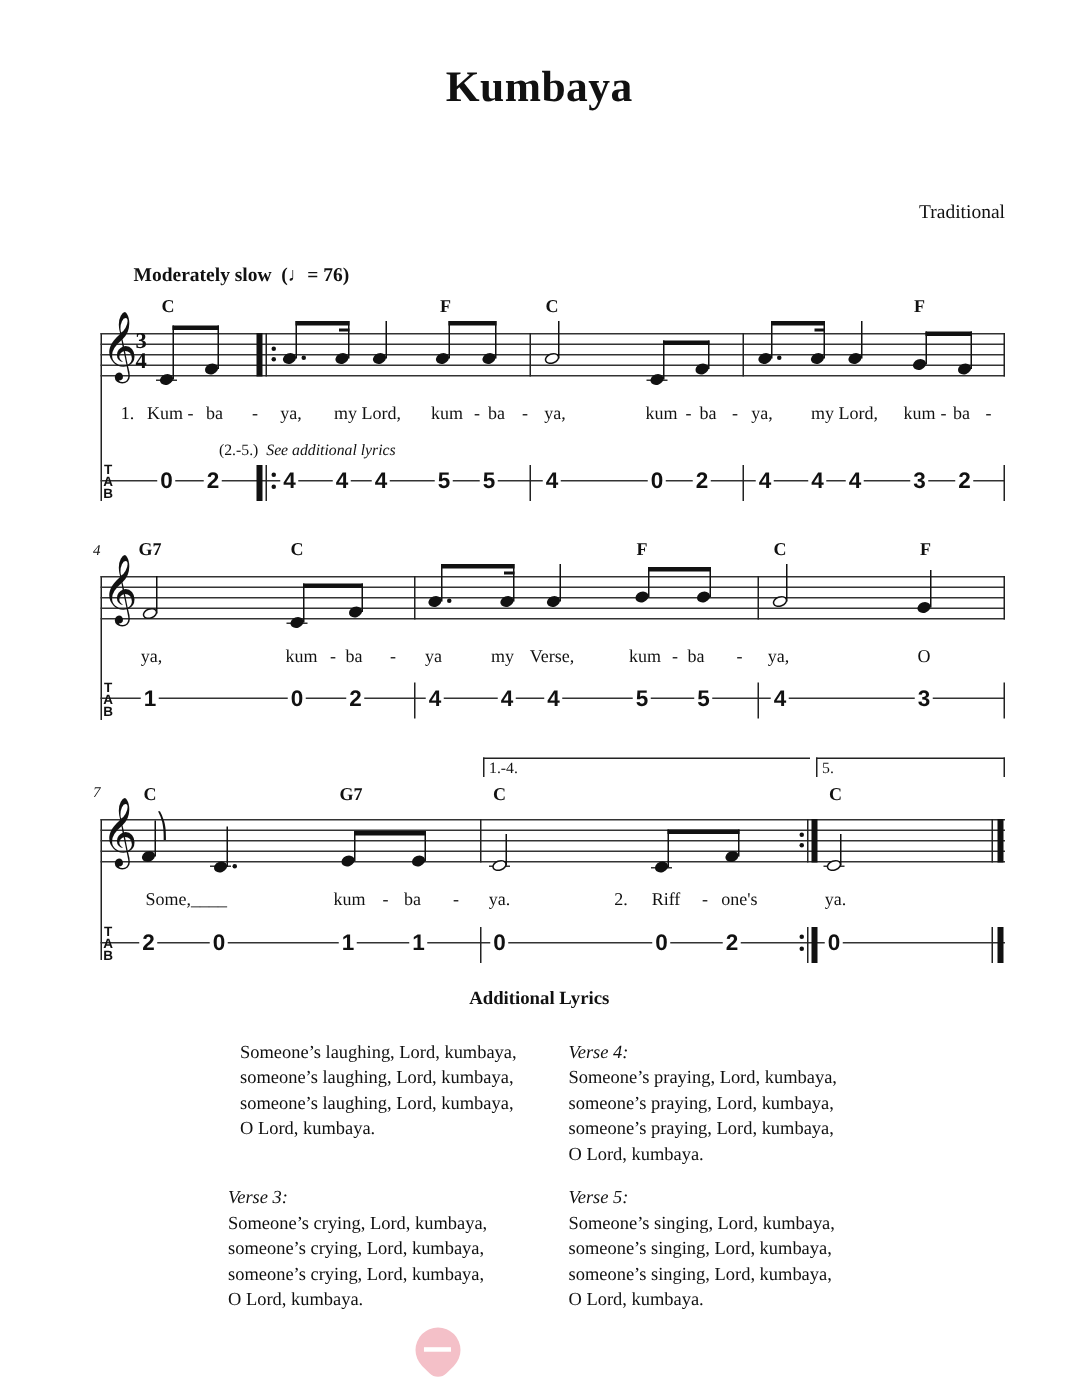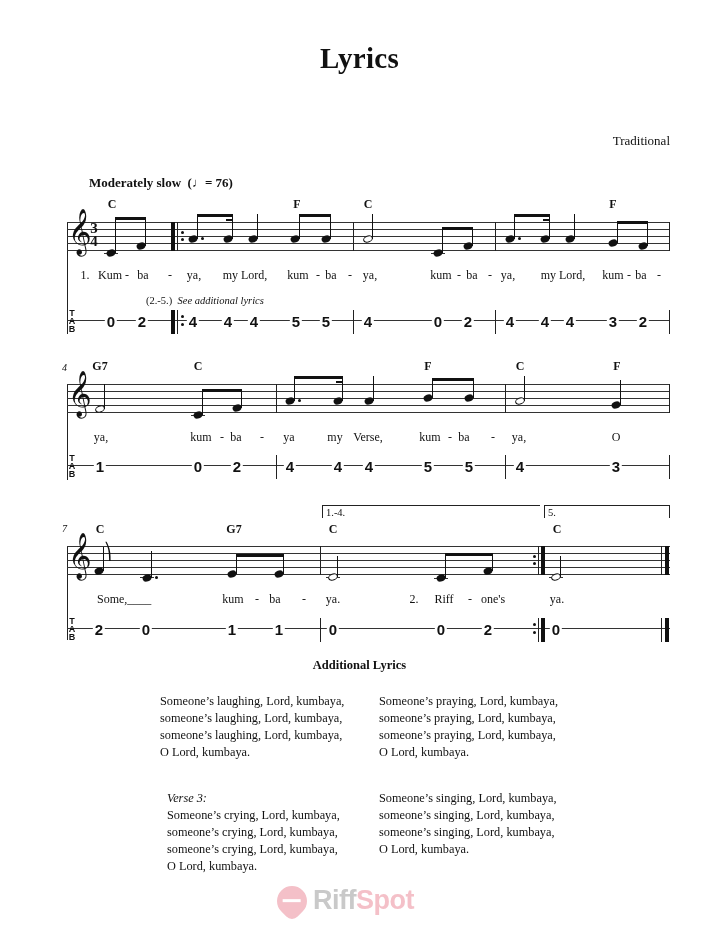--- a/index.html
+++ b/index.html
@@ -35,21 +35,21 @@
   #logo{left:277px;top:885px;display:flex;align-items:center;}
   #logo .pick{width:30px;height:30px;background:#f4c0c8;border-radius:50% 50% 50% 8px;transform:rotate(-45deg);position:relative;}
   #logo .pick:after{content:"";position:absolute;left:6px;top:13px;width:18px;height:3px;background:#fff;transform:rotate(45deg);}
   #logo .word{font-family:"Liberation Sans","DejaVu Sans",sans-serif;font-weight:bold;font-size:27px;margin-left:6px;letter-spacing:-0.5px;}
   #logo .riff{color:#c9c9c9;}
   #logo .spot{color:#f4c0c8;}
 </style>
 </head>
 <body>
 
-<div id="title" class="abs">Lyrics</div>
+<div id="title" class="abs">Kumbaya</div>
 <div id="composer" class="abs">Traditional</div>
 <div id="tempo" class="abs">
   <span>Moderately slow</span>&nbsp;&nbsp;<span>(♩= 76)</span>
 </div>
 
 <div>
   <div class="barline" style="left:67px;top:222px;height:112px;"></div>
   <div class="staffline" style="left:67px;width:603px;top:222px"></div>
   <div class="staffline" style="left:67px;width:603px;top:229px"></div>
   <div class="staffline" style="left:67px;width:603px;top:236px"></div>
@@ -356,35 +356,36 @@
 </div>
 
 <div id="addl-title" class="abs">Additional Lyrics</div>
 <div class="verse" style="left:160px;top:693px" id="verse-0">
     <div>Someone’s laughing, Lord, kumbaya,</div>
     <div>someone’s laughing, Lord, kumbaya,</div>
     <div>someone’s laughing, Lord, kumbaya,</div>
     <div>O Lord, kumbaya.</div>
   </div>
 <div class="verse" style="left:379px;top:693px" id="verse-1">
+    <div class="vh">Verse 4:</div>
     <div>Someone’s praying, Lord, kumbaya,</div>
     <div>someone’s praying, Lord, kumbaya,</div>
     <div>someone’s praying, Lord, kumbaya,</div>
     <div>O Lord, kumbaya.</div>
   </div>
-<div class="verse" style="left:167px;top:790px" id="verse-2">
+<div class="verse" style="left:152px;top:790px" id="verse-2">
     <div class="vh">Verse 3:</div>
     <div>Someone’s crying, Lord, kumbaya,</div>
     <div>someone’s crying, Lord, kumbaya,</div>
     <div>someone’s crying, Lord, kumbaya,</div>
     <div>O Lord, kumbaya.</div>
   </div>
 <div class="verse" style="left:379px;top:790px" id="verse-3">
+    <div class="vh">Verse 5:</div>
     <div>Someone’s singing, Lord, kumbaya,</div>
     <div>someone’s singing, Lord, kumbaya,</div>
     <div>someone’s singing, Lord, kumbaya,</div>
     <div>O Lord, kumbaya.</div>
   </div>
 
 <div id="logo" class="abs">
   <div class="pick"></div>
-  <div class="word"><span class="riff">Riff</span><span class="spot">Spot</span></div>
 </div>
 
 </body></html>

